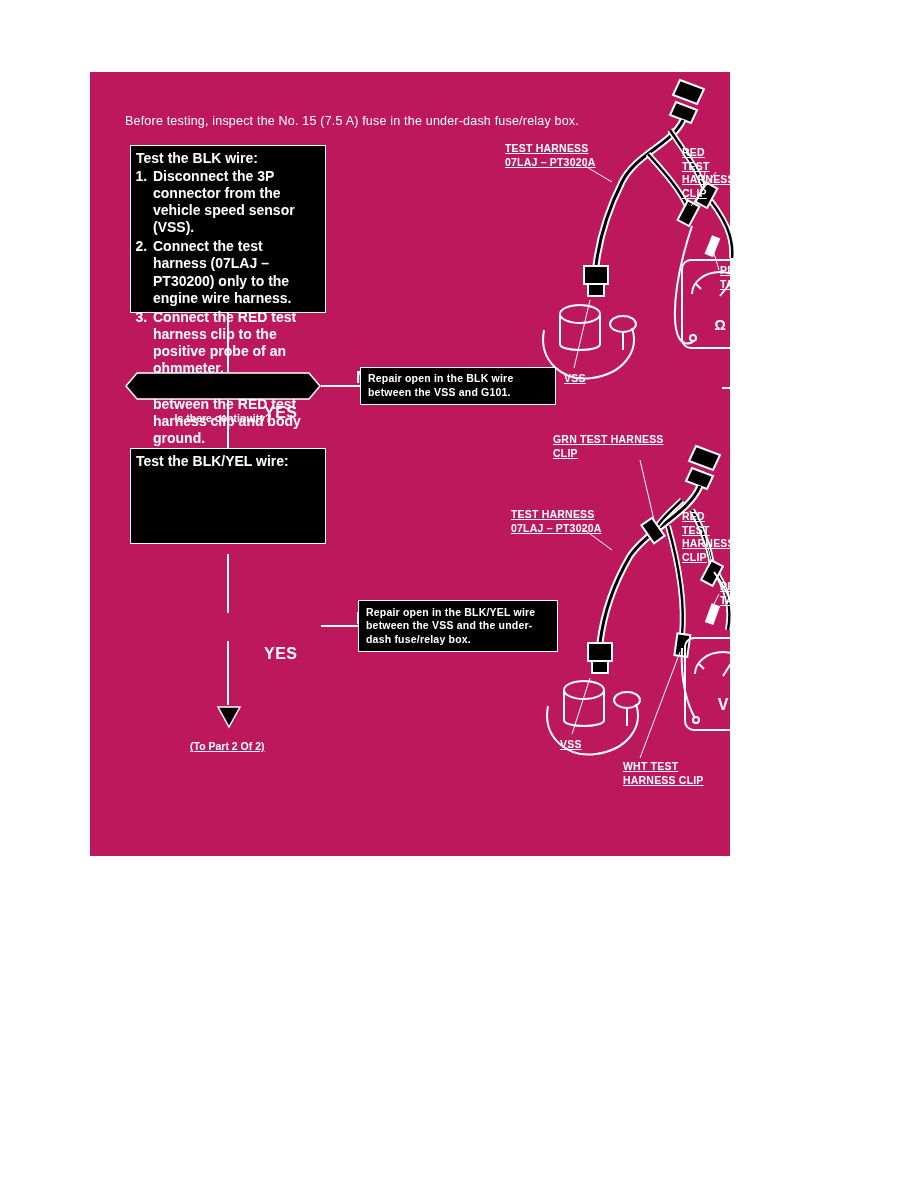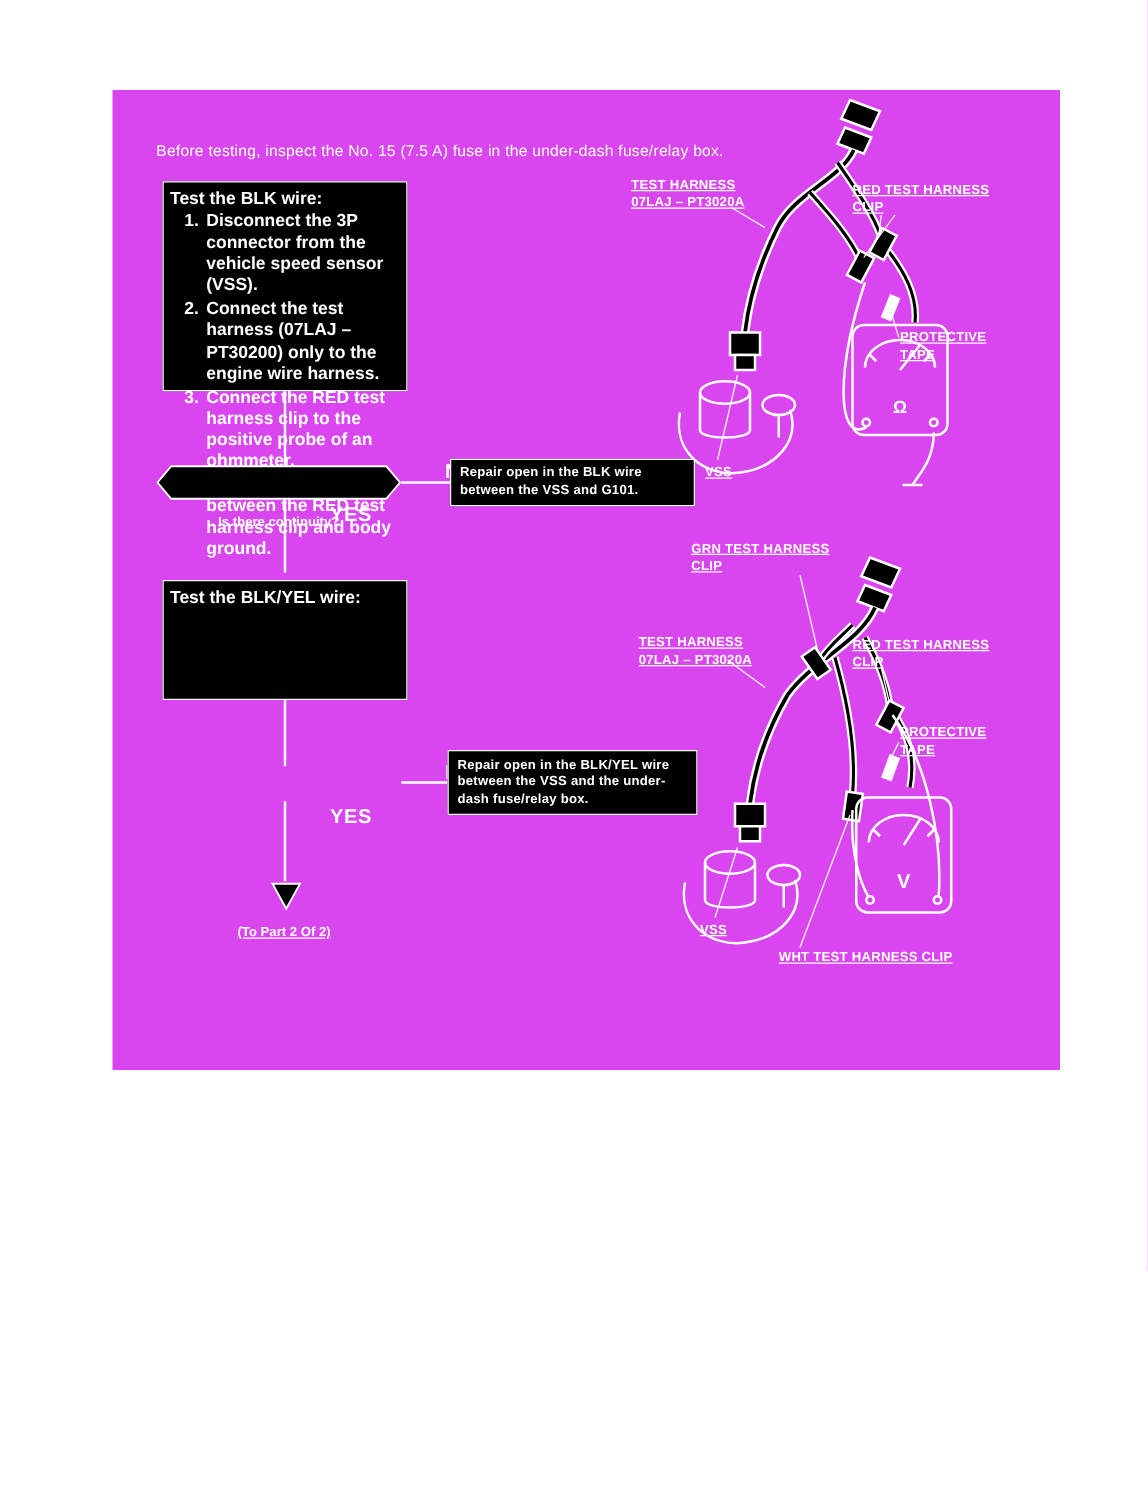--- a/index.html
+++ b/index.html
@@ -1,25 +1,25 @@
 <!DOCTYPE html>
 <html><head>
 <meta charset="utf-8">
 <style>
   html,body { margin:0; padding:0; background:#fff; }
   .page { position:relative; width:918px; height:1188px; background:#fff; overflow:hidden;
           font-family:"Liberation Sans", sans-serif; }
-  .panel { position:absolute; left:90px; top:72px; width:758px; height:784px; background:#d946ef; }
+  .panel { position:absolute; left:90px; top:72px; width:640px; height:784px; background:#be185d; }
   .abs { position:absolute; }
   .intro { color:#fff; font-size:12.5px; letter-spacing:.2px; }
   .stepbox { border:1.5px solid #fff; color:#fff; font-weight:bold; font-size:14px;
              line-height:1.22; padding:4px 5px 3px 5px; box-sizing:border-box; background:#000; }
   .stepbox .t { margin-bottom:1px; }
   .stepbox ol { margin:1px 0 0 0; padding-left:15px; }
-  .stepbox li { margin-bottom:2px; padding-left:2px;margin-left:12px; }
+  .stepbox li { margin-bottom:2px; padding-left:2px; }
   .repairbox { border:1.5px solid #fff; color:#fff; font-weight:bold; font-size:10.5px;
                line-height:1.3; padding:4px 7px; box-sizing:border-box; display:flex;
                align-items:center; background:#000; letter-spacing:.2px; }
   .decision { }
   .decision svg { position:absolute; left:0; top:0; }
   .decision .q { position:absolute; left:0; top:0; width:100%; height:100%;
                  display:flex; align-items:center; justify-content:center;
                  color:#fff; font-weight:bold; font-size:10.5px;margin-top:32px; }
   .vline { width:2px; background:#fff; }
   .hline { height:2px; background:#fff; }
@@ -59,21 +59,21 @@
       </svg>
       <span class="q">Is there continuity?</span>
     </div>
     <div class="abs yn" style="left:238px; top:297px;">NO</div>
     <div class="abs yn" style="left:146px; top:332px;">YES</div>
 
     <div class="abs repairbox" style="left:270px; top:295px; width:196px; height:38px;justify-content:flex-end;">
       <span>Repair open in the BLK wire between the VSS and G101.</span>
     </div>
 
-    <div class="abs stepbox" style="left:40px; top:392px; width:196px; height:96px;">
+    <div class="abs stepbox" style="left:40px; top:376px; width:196px; height:96px;">
       <div class="t">Test the BLK/YEL wire:</div>
     </div>
 
     <div class="abs yn" style="left:238px; top:538px;">NO</div>
     <div class="abs yn" style="left:146px; top:573px;">YES</div>
 
     <div class="abs repairbox" style="left:268px; top:528px; width:200px; height:52px;">
       <span>Repair open in the BLK/YEL wire between the VSS and the under-dash fuse/relay box.</span>
     </div>
 

